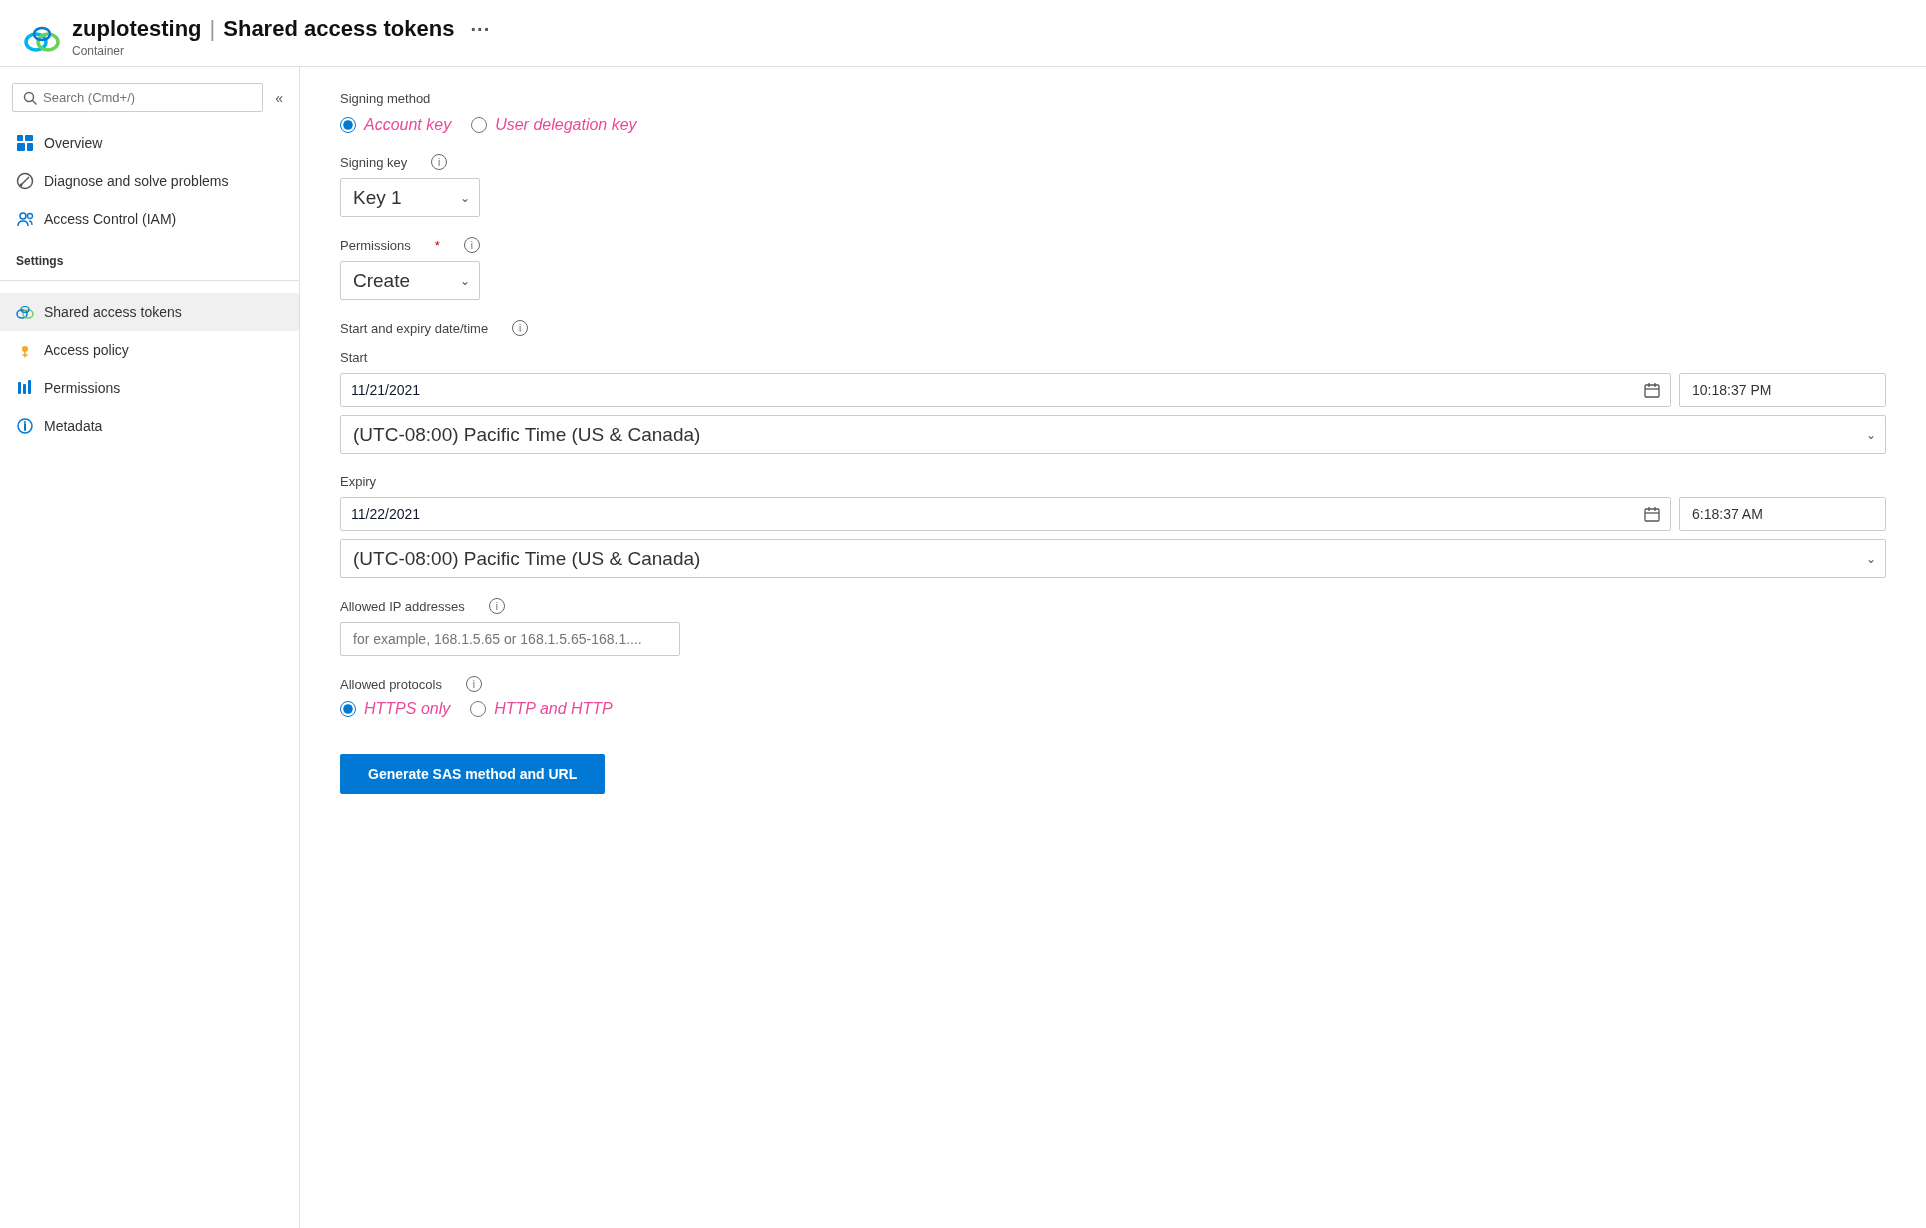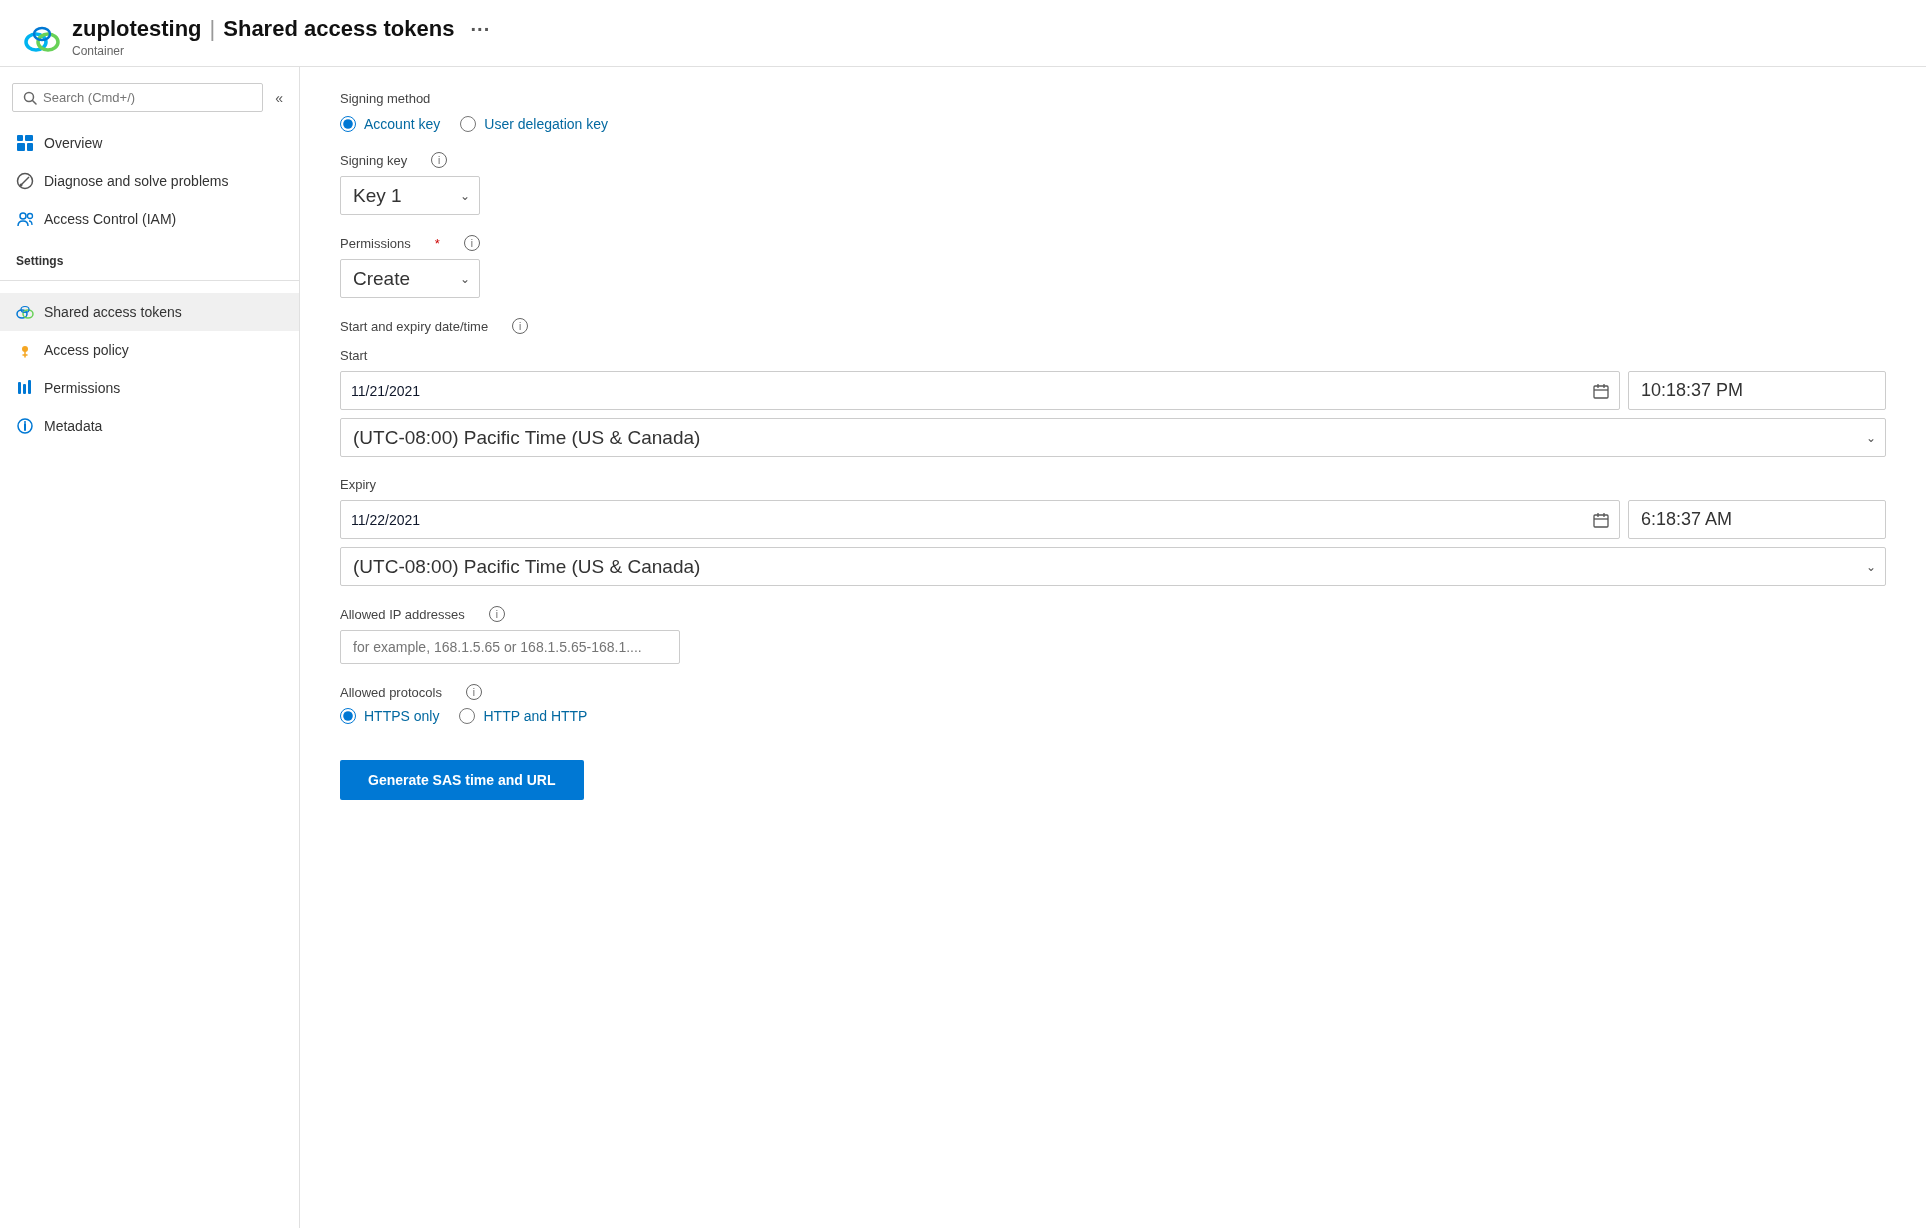--- a/index.html
+++ b/index.html
@@ -151,22 +151,23 @@
       gap: 8px;
       cursor: pointer;
     }
     .radio-option input[type="radio"] {
       accent-color: #0078d4;
       width: 16px;
       height: 16px;
       cursor: pointer;
     }
     .radio-label {
-      font-size: 14px;
-      color: #0369a1;
+      font-size: 16px;
+      color: #ec4899;
+      font-style: italic;
     }
     .field-block {
       margin-bottom: 20px;
     }
     .field-label {
       font-size: 13px;
       color: #444;
       margin-bottom: 8px;
       display: flex;
       align-items: center;
@@ -245,21 +246,21 @@
     }
     .calendar-icon {
       color: #555;
       cursor: pointer;
       flex-shrink: 0;
     }
     .time-input {
       border: 1px solid #ccc;
       border-radius: 2px;
       padding: 8px 12px;
-      font-size: 18px;
+      font-size: 14px;
       color: #333;
       outline: none;
       min-width: 160px;
     }
     .ip-input {
       border: 1px solid #ccc;
       border-radius: 2px;
       padding: 8px 12px;
       font-size: 14px;
       color: #999;
@@ -540,17 +541,17 @@
             <span class="radio-label">HTTPS only</span>
           </label>
           <label class="radio-option">
             <input type="radio" name="protocol" style="">
             <span class="radio-label">HTTP and HTTP</span>
           </label>
         </div>
       </div>
 
       
-      <button class="generate-btn">Generate SAS time and URL</button>
+      <button class="generate-btn">Generate SAS method and URL</button>
 
     </div>
   </div>
 </div>
 
 </body></html>

